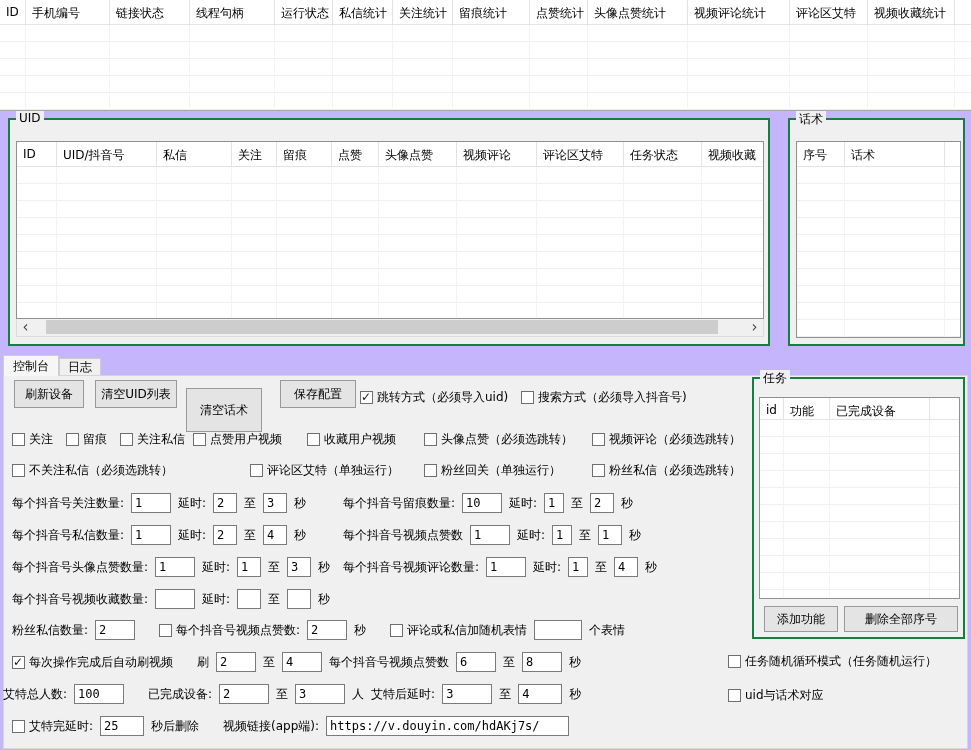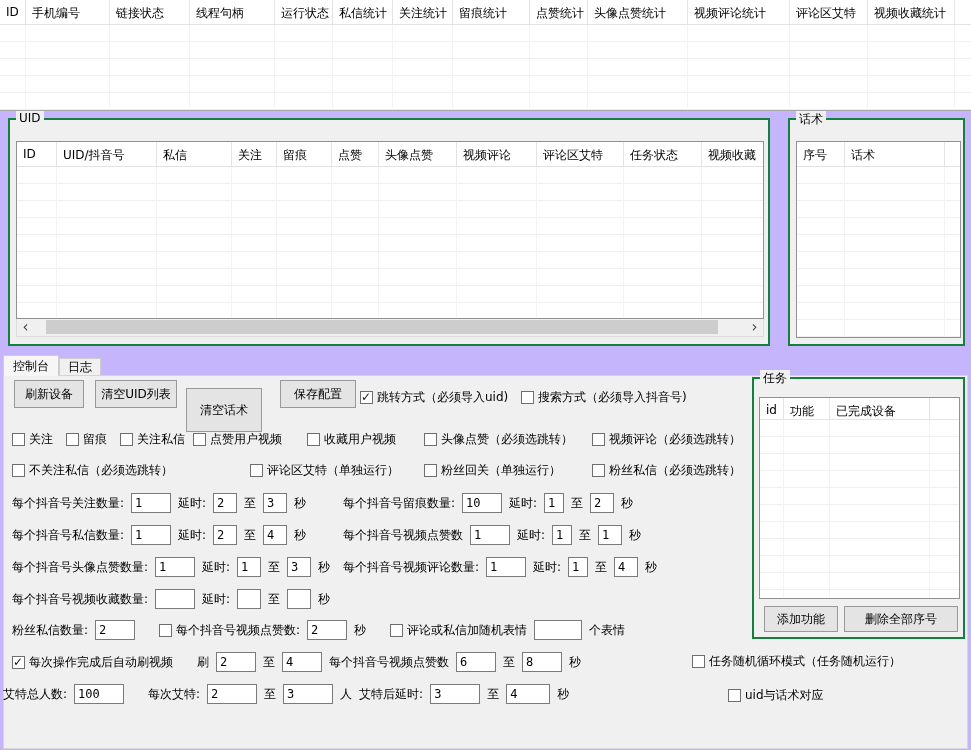--- a/index.html
+++ b/index.html
@@ -348,34 +348,45 @@
     <input class="ipt w40" value="6" style="">
     <span>至</span>
     <input class="ipt w40" value="8" style="">
     <span>秒</span>
   </div>
 
   <div class="frow" style="left:3px;top:683px">
     <span>艾特总人数:</span>
     <input class="ipt w50" value="100" style="">
     <span class="sp"></span>
-    <span>每次艾特:</span>
+    <span>已完成设备:</span>
     <input class="ipt w50" value="2" style="">
     <span>至</span>
     <input class="ipt w50" value="3" style="">
     <span>人</span>
     <span>艾特后延时:</span>
     <input class="ipt w50" value="3" style="">
     <span>至</span>
     <input class="ipt w44" value="4" style="">
     <span>秒</span>
   </div>
 
-
-  <div class="ck" style="left:692px;top:653px">
+  <div class="frow" style="left:12px;top:715px">
+    <span class="ickc">
+      <span class="cb"></span>
+      <span>艾特完延时:</span>
+    </span>
+    <input class="ipt w44" value="25" style="">
+    <span>秒后删除</span>
+    <span class="sp"></span>
+    <span>视频链接(app端):</span>
+    <input class="ipt w240" value="https://v.douyin.com/hdAKj7s/" style="">
+  </div>
+
+  <div class="ck" style="left:728px;top:653px">
     <span class="cb"></span>
     <span class="b">任务随机循环模式（任务随机运行）</span>
   </div>
   <div class="ck" style="left:728px;top:687px">
     <span class="cb"></span>
     <span>uid与话术对应</span>
   </div>
 
 </div>
 

